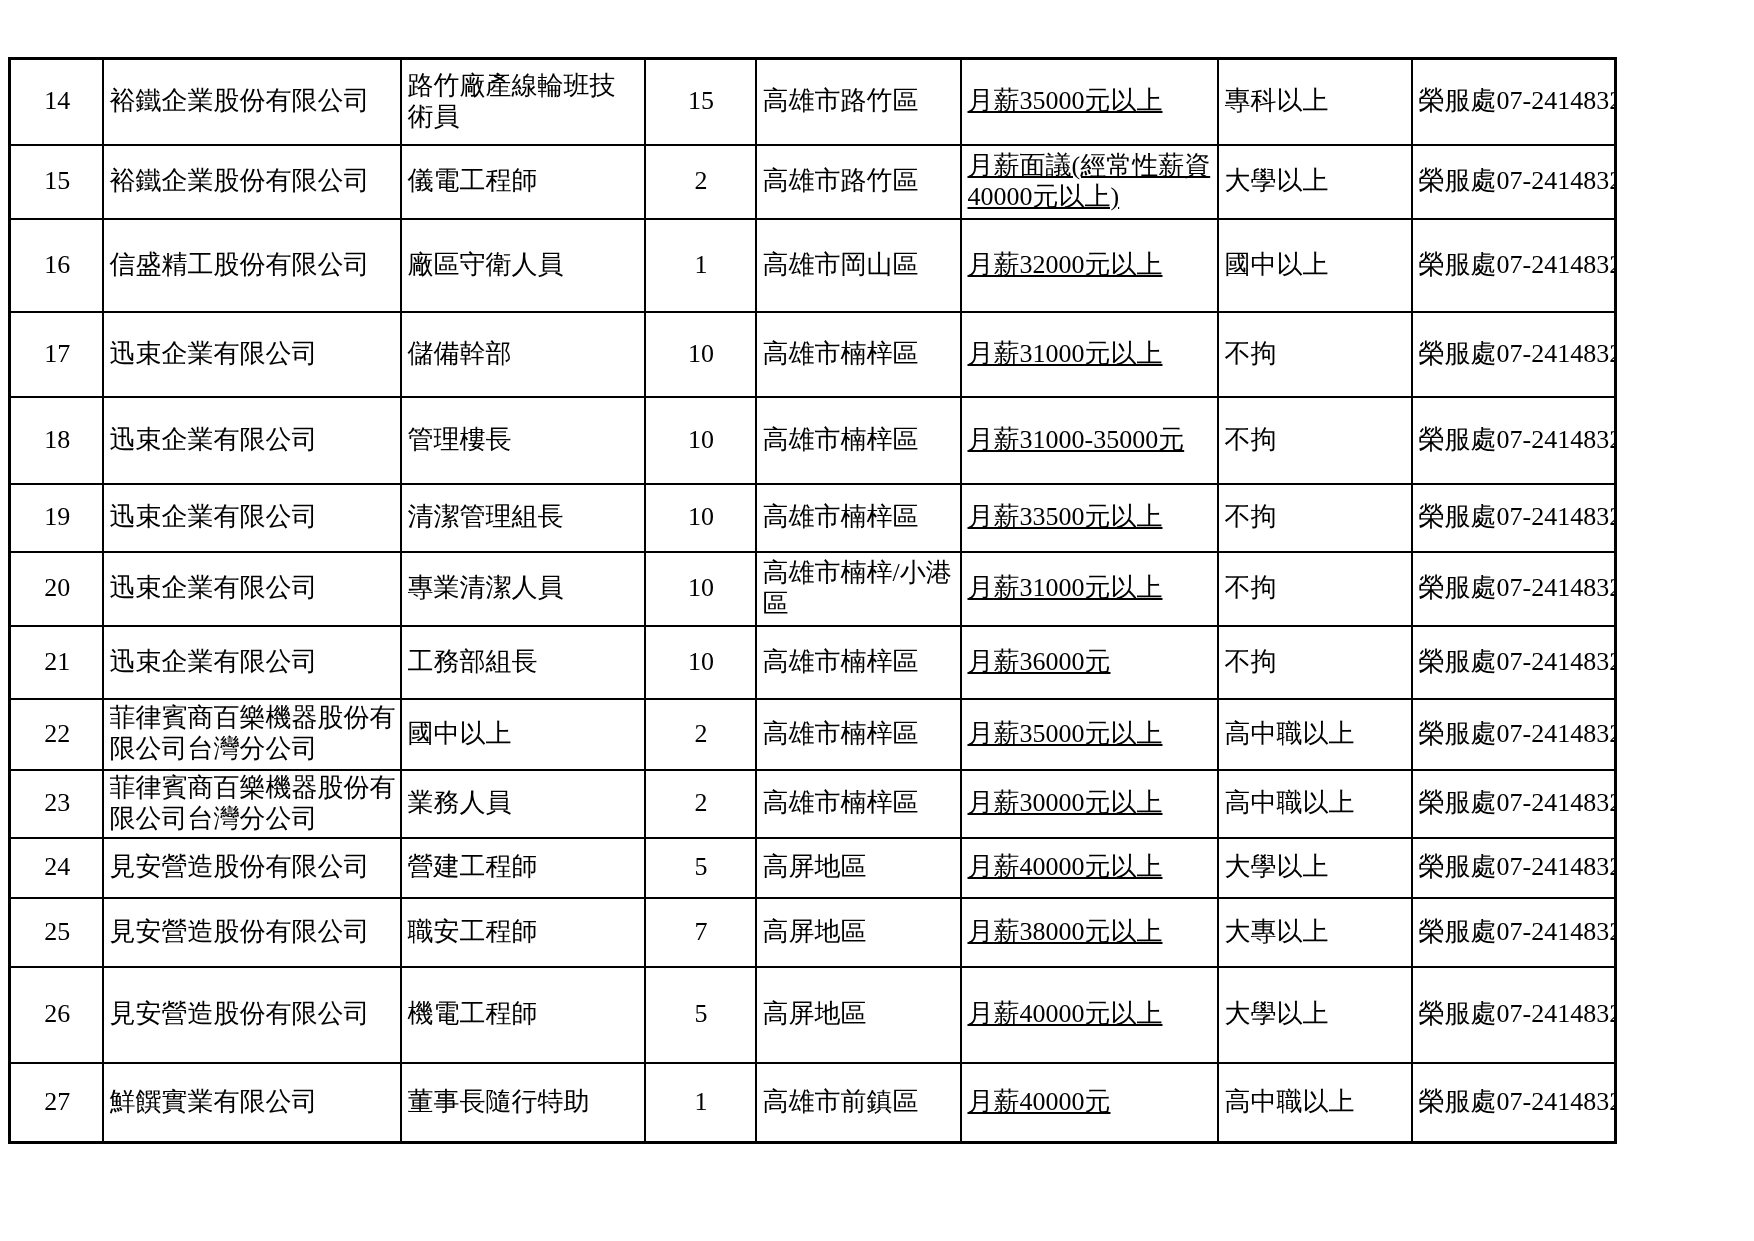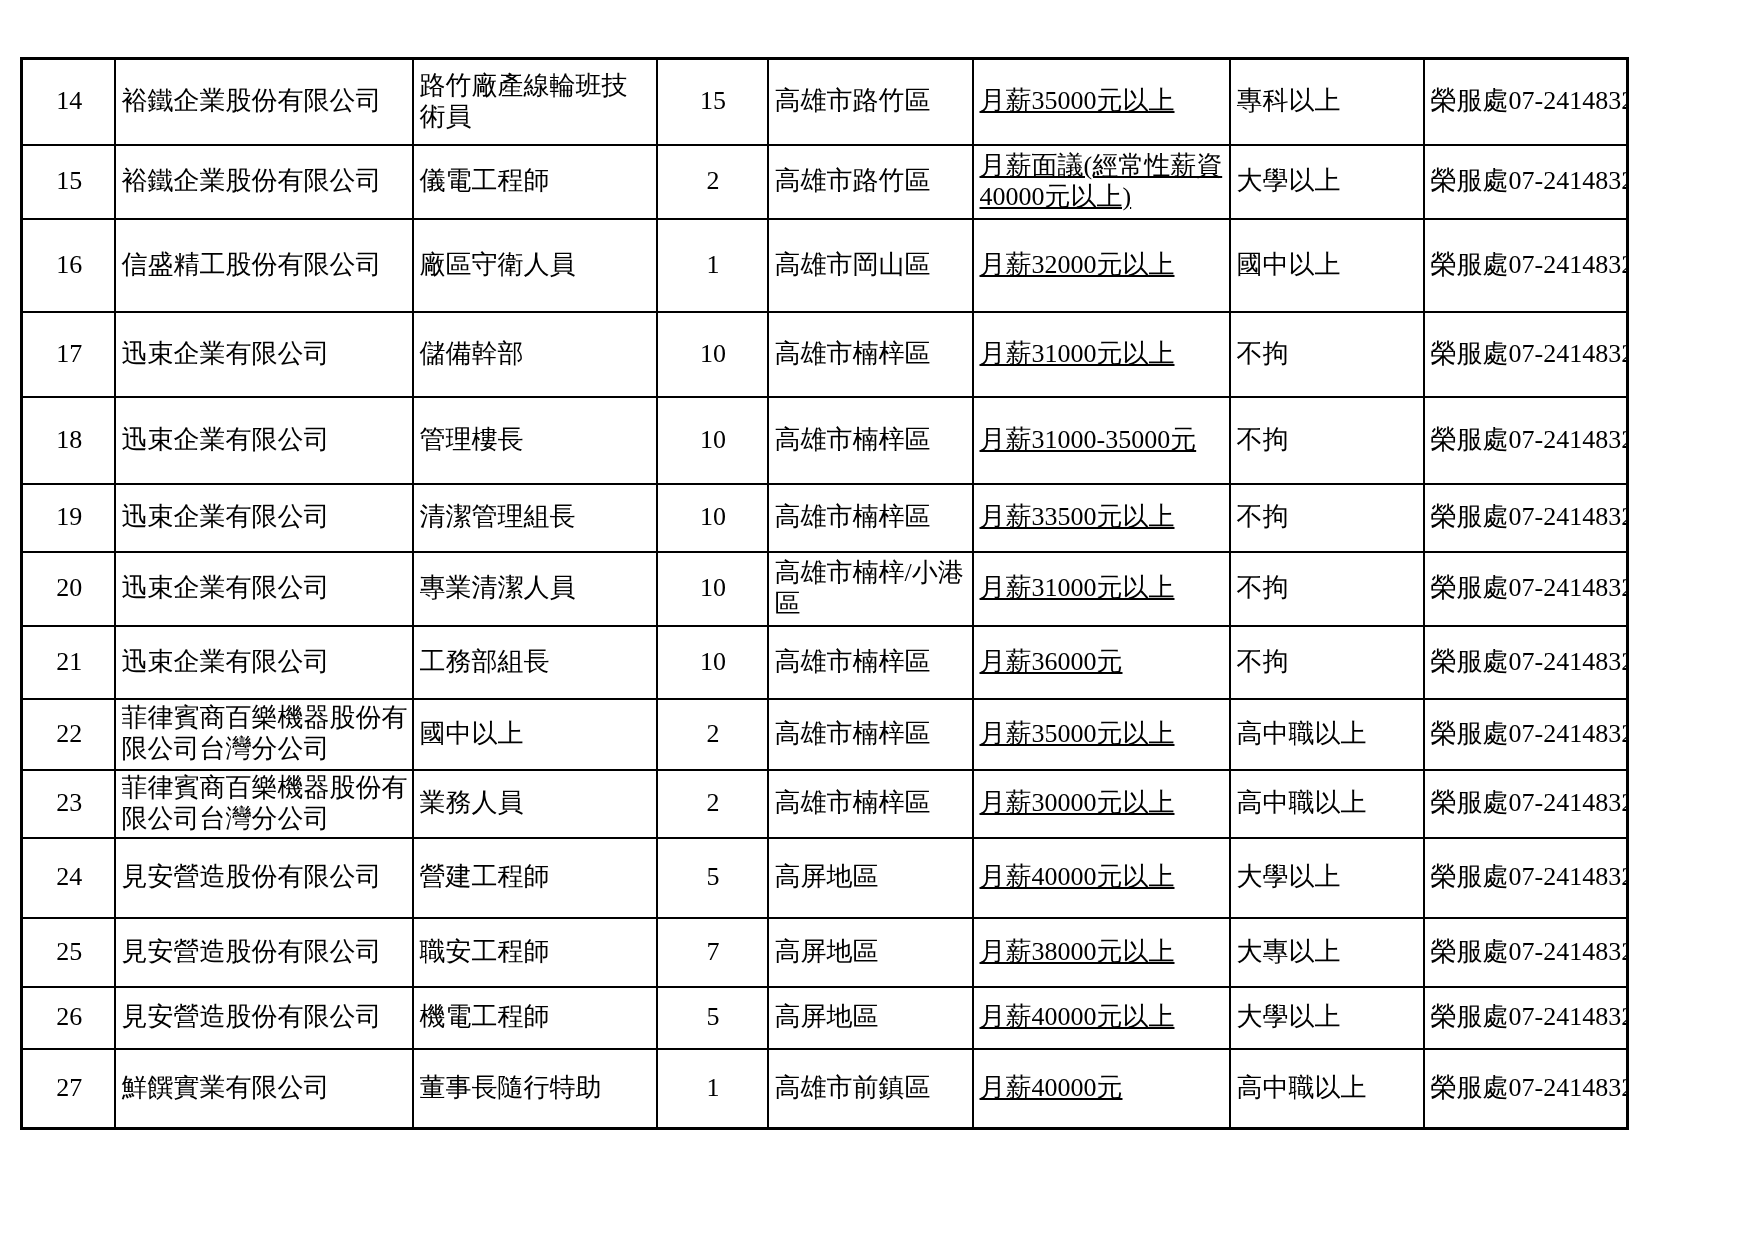--- a/index.html
+++ b/index.html
@@ -10,21 +10,21 @@
   body {
     width: 1754px;
     height: 1241px;
     position: relative;
     overflow: hidden;
     font-family: "Liberation Serif", "DejaVu Serif", serif;
     color: #000000;
   }
   .table-wrap {
     position: absolute;
-    left: 20px;
+    left: 8px;
     top: 57px;
   }
   table.jobs {
     border-collapse: collapse;
     table-layout: fixed;
     width: 1606px;
     border: 3px solid #000000;
   }
   table.jobs td {
     border: 2px solid #000000;
@@ -160,41 +160,41 @@
         <tr style="height: 68px;">
           <td class="col-no">23</td>
           <td class="col-company">菲律賓商百樂機器股份有限公司台灣分公司</td>
           <td class="col-title">業務人員</td>
           <td class="col-count">2</td>
           <td class="col-location">高雄市楠梓區</td>
           <td class="col-salary">月薪30000元以上</td>
           <td class="col-education">高中職以上</td>
           <td class="col-contact">榮服處07-2414832</td>
         </tr>
-        <tr style="height: 80px;">
+        <tr style="height: 60px;">
           <td class="col-no">24</td>
           <td class="col-company">見安營造股份有限公司</td>
           <td class="col-title">營建工程師</td>
           <td class="col-count">5</td>
           <td class="col-location">高屏地區</td>
           <td class="col-salary">月薪40000元以上</td>
           <td class="col-education">大學以上</td>
           <td class="col-contact">榮服處07-2414832</td>
         </tr>
         <tr style="height: 69px;">
           <td class="col-no">25</td>
           <td class="col-company">見安營造股份有限公司</td>
           <td class="col-title">職安工程師</td>
           <td class="col-count">7</td>
           <td class="col-location">高屏地區</td>
           <td class="col-salary">月薪38000元以上</td>
           <td class="col-education">大專以上</td>
           <td class="col-contact">榮服處07-2414832</td>
         </tr>
-        <tr style="height: 62px;">
+        <tr style="height: 96px;">
           <td class="col-no">26</td>
           <td class="col-company">見安營造股份有限公司</td>
           <td class="col-title">機電工程師</td>
           <td class="col-count">5</td>
           <td class="col-location">高屏地區</td>
           <td class="col-salary">月薪40000元以上</td>
           <td class="col-education">大學以上</td>
           <td class="col-contact">榮服處07-2414832</td>
         </tr>
         <tr style="height: 80px;">

